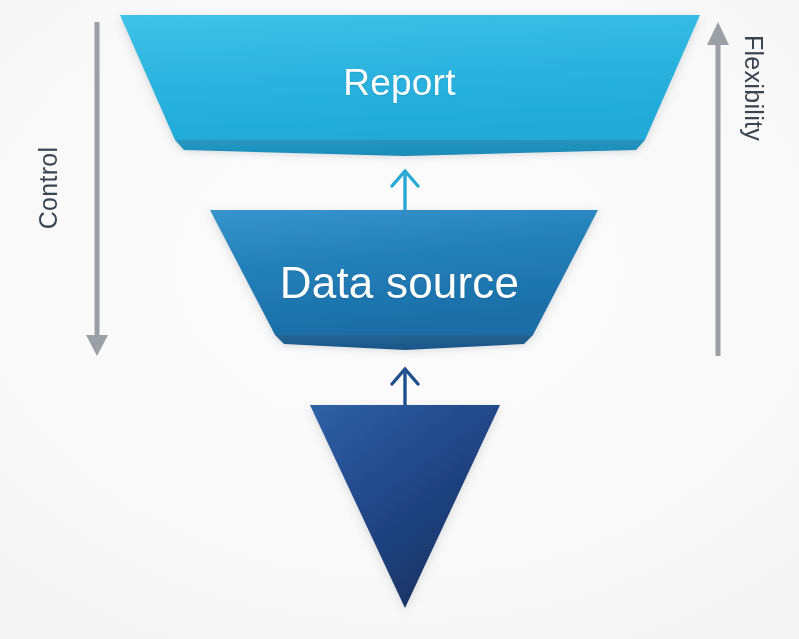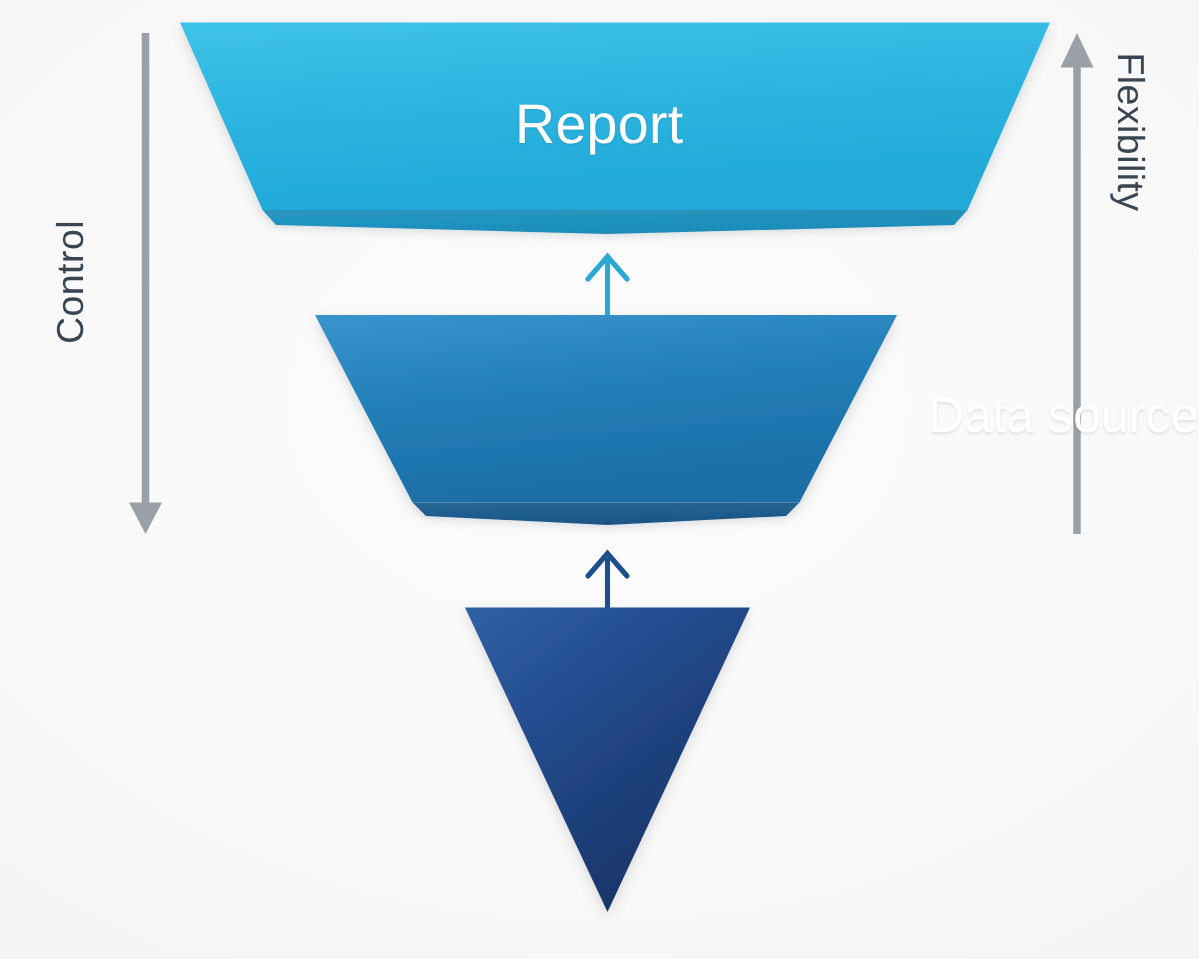--- a/index.html
+++ b/index.html
@@ -40,22 +40,21 @@
     text-shadow: 0 1px 2px rgba(0,0,0,0.10);
   }
   #label-report {
     left: 0; right: 0;
     top: 62px;
     font-size: 37px;
   }
   #label-datasource {
     left: 0; right: 0;
     top: 258px;
-    font-size: 33px;
-    text-align: right;
+    font-size: 44px;
   }
   #label-dataset {
     left: 0; right: 0;
     top: 437px;
     font-size: 31px;
   }
   .axis-label {
     position: absolute;
     color: #394551;
     font-size: 25px;

